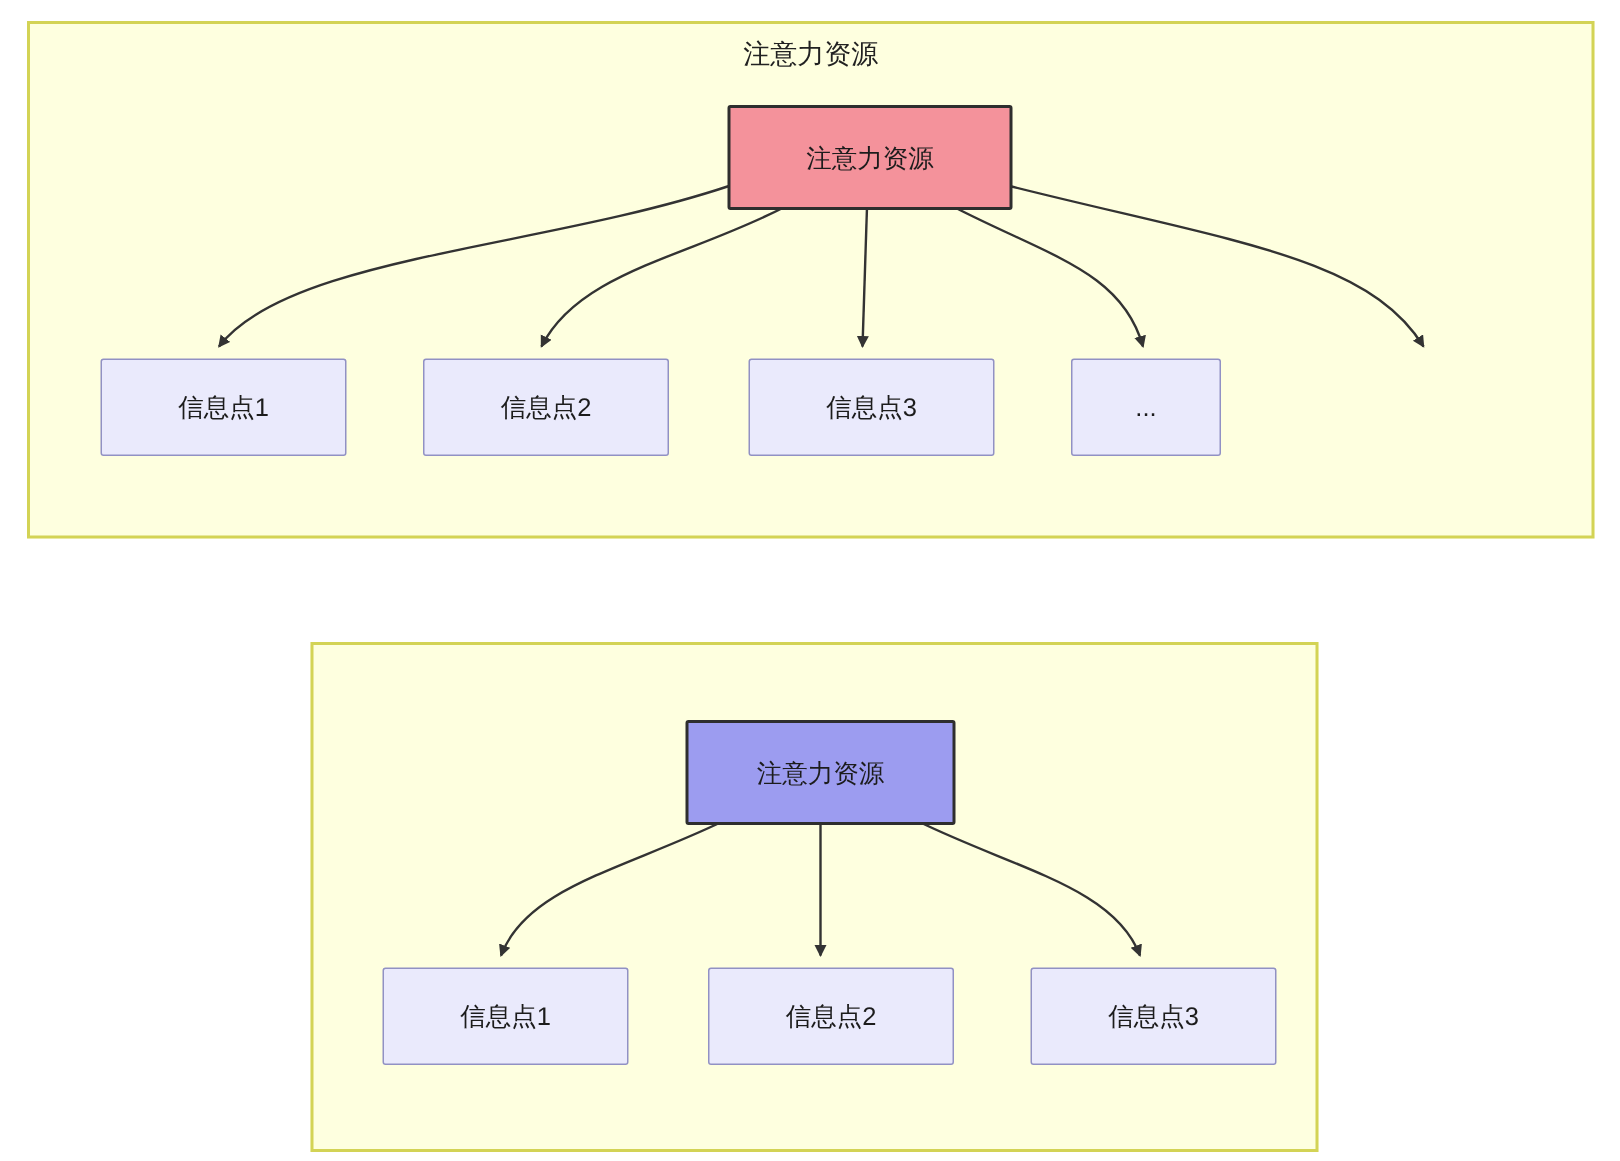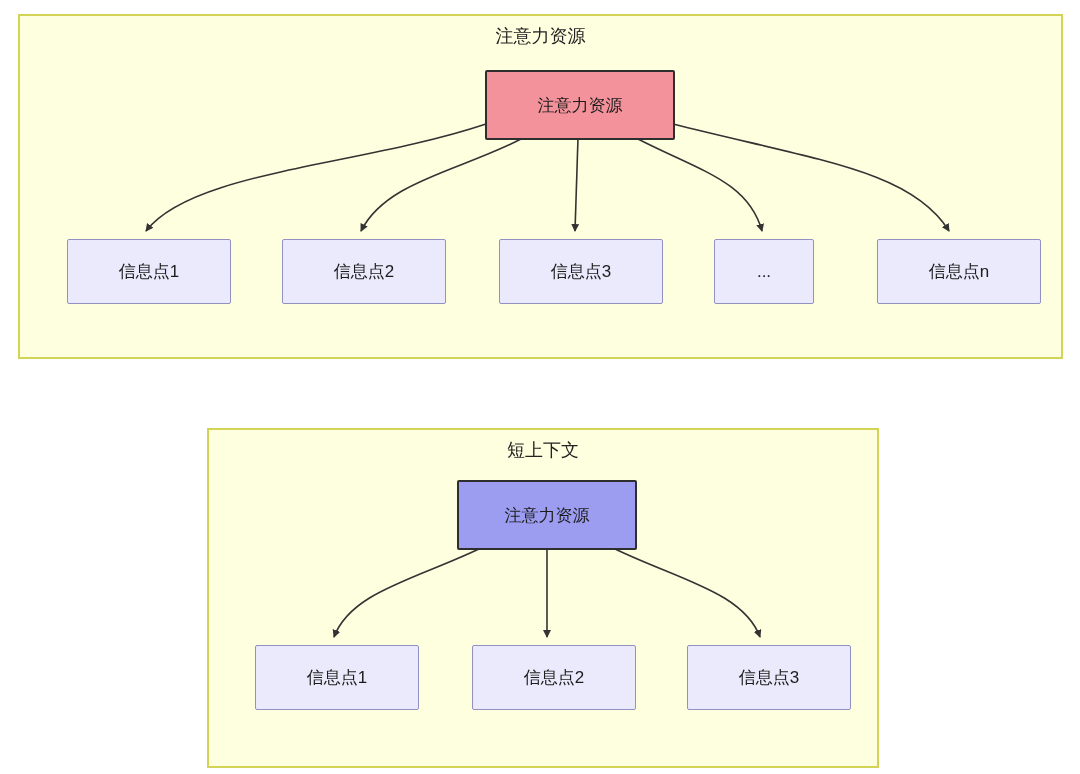--- a/index.html
+++ b/index.html
@@ -109,27 +109,23 @@
     </div>
     <div class="node target lt-2">
       <span>信息点2</span>
     </div>
     <div class="node target lt-3">
       <span>信息点3</span>
     </div>
     <div class="node target lt-4">
       <span>...</span>
     </div>
-    <div class="node target lt-5">
-      <span>信息点n</span>
-    </div>
   </section>
 
   <section class="panel panel-short">
-    <div class="panel-title">短上下文</div>
 
     <svg class="arrows" width="668" height="336" viewBox="0 0 668 336">
       <defs>
         <marker id="ah-short" markerWidth="10" markerHeight="10" refX="7" refY="4" orient="auto" markerUnits="userSpaceOnUse">
           <path d="M0,0 L8,4 L0,8 z" fill="#333333"></path>
         </marker>
       </defs>
       <path class="edge" d="M 272 118 C 205 150, 142 162, 125 207" marker-end="url(#ah-short)"></path>
       <path class="edge" d="M 338 120 C 338 150, 338 178, 338 207" marker-end="url(#ah-short)"></path>
       <path class="edge" d="M 404 118 C 470 150, 534 162, 551 207" marker-end="url(#ah-short)"></path>

